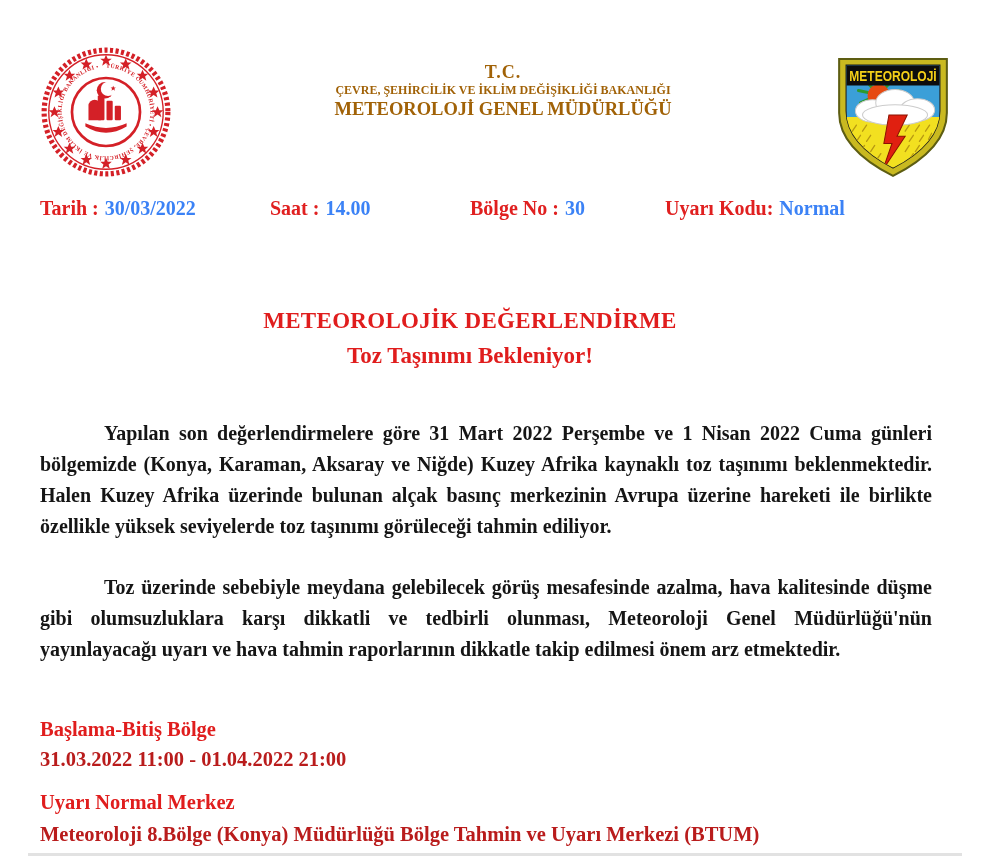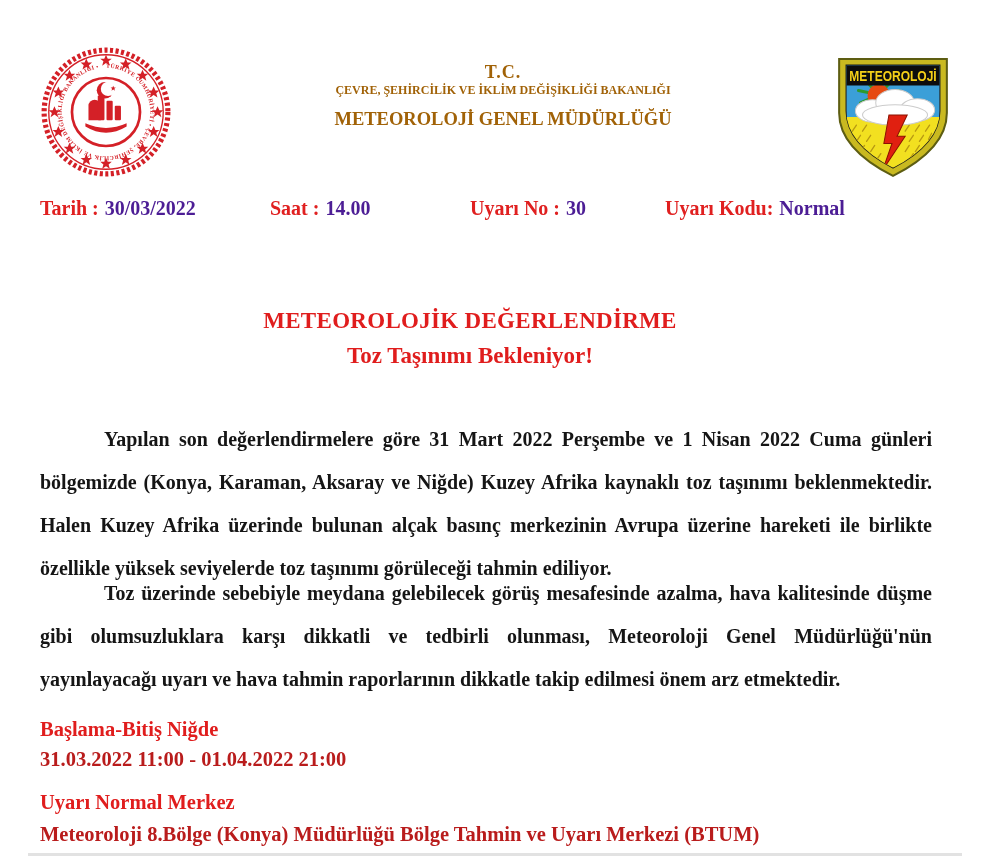--- a/index.html
+++ b/index.html
@@ -24,49 +24,49 @@
   .logo-right { width: 118px; height: 126px; flex: 0 0 auto; margin-top: 8px; }
   .header-text {
     flex: 1 1 auto;
     text-align: center;
     color: #a16207;
     font-weight: bold;
     padding-top: 16px;
   }
   .header-text .h-line1 { font-size: 18px; letter-spacing: 1px; }
   .header-text .h-line2 { font-size: 12px; }
-  .header-text .h-line3 { font-size: 18.5px; margin-top: 11px; }
+  .header-text .h-line3 { font-size: 18.5px; margin-top: 1px; }
   .header-text .h-line4 { font-size: 18.5px; margin-top: 3px; }
   
   .info-bar {
     position: absolute;
     top: 197px; left: 0; right: 0; height: 30px;
     font-size: 20px; font-weight: bold;
   }
   .info-item { position: absolute; top: 0; white-space: nowrap; }
   .info-label { color: #e02020; margin-top: 17px; }
-  .info-value { color: #4c1d95; margin-left: 6px; }
+  .info-value { color: #3b82f6; margin-left: 6px; }
   
   .doc-title {
     position: absolute;
     top: 308px; left: 40px; width: 860px;
     text-align: center;
     color: #e01d1d;
     font-weight: bold;
   }
   .doc-title .t-line1 { font-size: 23px; letter-spacing: 0.3px; }
   .doc-title .t-line2 { font-size: 23px; margin-top: 9px; }
   
   .body-text {
     position: absolute;
     left: 40px; width: 892px;
     color: #151515;
     font-weight: bold;
     font-size: 20px;
-    line-height: 43px;
+    line-height: 31px;
     text-align: justify;
   }
   .para1 { top: 418px; }
   .para2 { top: 572px; }
   .body-text p { text-indent: 64px; }
   
   .footer { position: absolute; left: 40px; top: 718px; width: 900px; }
   .f-label { color: #e01d1d; font-weight: bold; font-size: 20.5px; }
   .f-value { color: #b91c1c; font-weight: bold; font-size: 20.5px; }
   .f-row1-label { margin-top: 0; }
@@ -209,41 +209,41 @@
   </div>
 
   <div class="info-bar">
     <span class="info-item" style="left:40px">
       <span class="info-label">Tarih :</span><span class="info-value">30/03/2022</span>
     </span>
     <span class="info-item" style="left:270px">
       <span class="info-label">Saat :</span><span class="info-value">14.00</span>
     </span>
     <span class="info-item" style="left:470px">
-      <span class="info-label">Uyarı No :</span><span class="info-value">30</span>
+      <span class="info-label">Bölge No :</span><span class="info-value">30</span>
     </span>
     <span class="info-item" style="left:665px">
       <span class="info-label">Uyarı Kodu:</span><span class="info-value">Normal</span>
     </span>
   </div>
 
   <div class="doc-title">
     <div class="t-line1">METEOROLOJİK DEĞERLENDİRME</div>
     <div class="t-line2">Toz Taşınımı Bekleniyor!</div>
   </div>
 
   <div class="body-text para1">
     <p>Yapılan son değerlendirmelere göre 31 Mart 2022 Perşembe ve 1 Nisan 2022 Cuma günleri bölgemizde (Konya, Karaman, Aksaray ve Niğde) Kuzey Afrika kaynaklı toz taşınımı beklenmektedir. Halen Kuzey Afrika üzerinde bulunan alçak basınç merkezinin Avrupa üzerine hareketi ile birlikte özellikle yüksek seviyelerde toz taşınımı görüleceği tahmin ediliyor.</p>
   </div>
   <div class="body-text para2">
     <p>Toz üzerinde sebebiyle meydana gelebilecek görüş mesafesinde azalma, hava kalitesinde düşme gibi olumsuzluklara karşı dikkatli ve tedbirli olunması, Meteoroloji Genel Müdürlüğü'nün yayınlayacağı uyarı ve hava tahmin raporlarının dikkatle takip edilmesi önem arz etmektedir.</p>
   </div>
 
   <div class="footer">
-    <div class="f-label f-row1-label">Başlama-Bitiş Niğde</div>
+    <div class="f-label f-row1-label">Başlama-Bitiş Bölge</div>
     <div class="f-value f-row1-value">31.03.2022 11:00 - 01.04.2022 21:00</div>
     <div class="f-label f-row2-label">Uyarı Normal Merkez</div>
     <div class="f-value f-row2-value">Meteoroloji 8.Bölge (Konya) Müdürlüğü Bölge Tahmin ve Uyarı Merkezi (BTUM)</div>
   </div>
 
   <div class="bottom-rule"></div>
 
 </div>
 
 </body></html>

